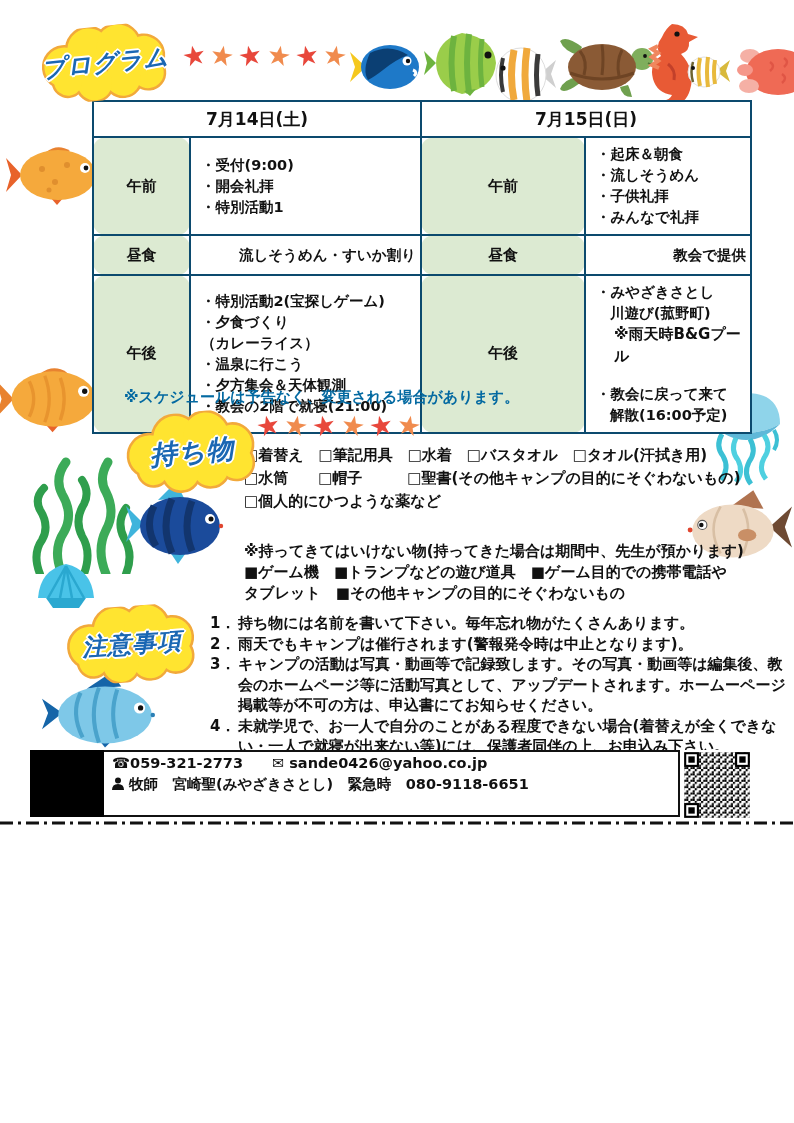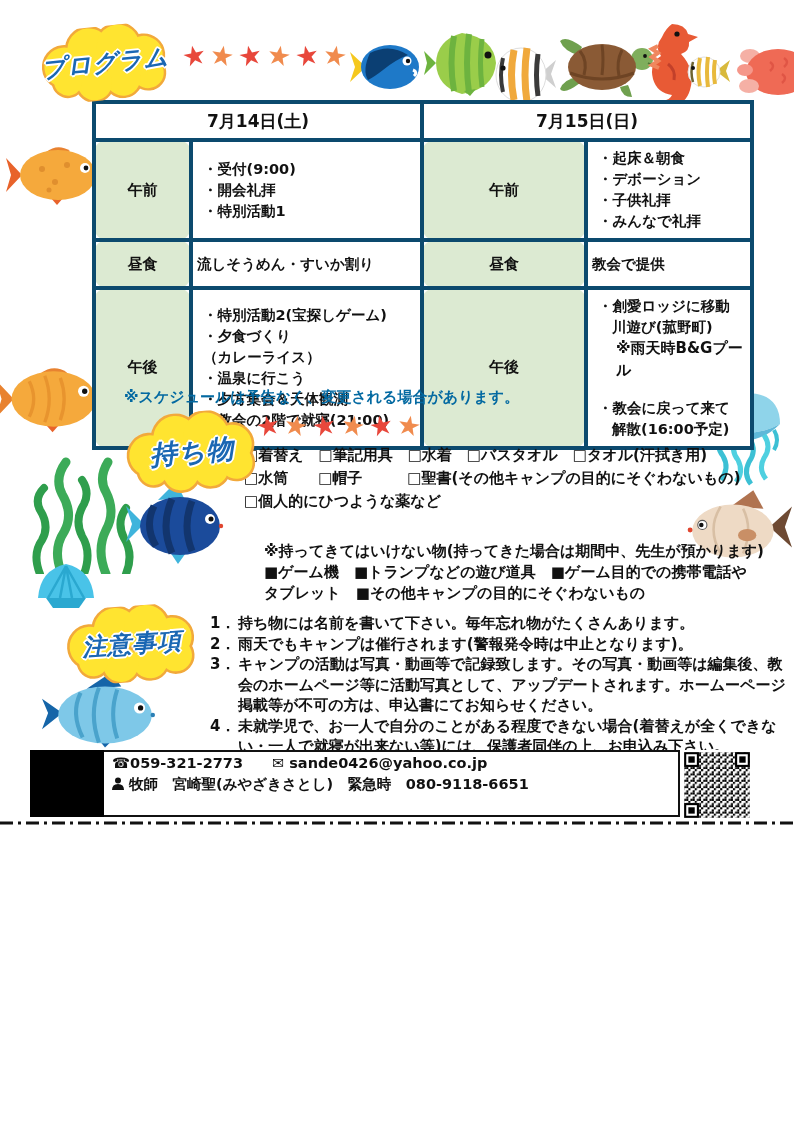--- a/index.html
+++ b/index.html
@@ -25,34 +25,34 @@
   .stars{position:absolute;display:flex;gap:4px;z-index:2;}
   .star{font-size:27px;line-height:1;display:inline-block;}
   .star::before{content:"★";}
   .star:nth-child(odd){color:#e8473b;transform:rotate(-12deg);}
   .star:nth-child(even){color:#f08b4e;transform:rotate(10deg);}
   .stars-program{left:182px;top:42px;}
   .stars-belongings{left:256px;top:412px;}
 
   
   table.sched{position:absolute;left:92px;top:100px;width:658px;border-collapse:collapse;z-index:2;table-layout:fixed;}
-  table.sched th,table.sched td{border:4px solid #0c4a6e;font-weight:bold;color:#111;}
+  table.sched th,table.sched td{border:2px solid #0c4a6e;font-weight:bold;color:#111;}
   table.sched th{background:#fff;font-size:17px;height:32px;text-align:center;}
   td.lbl{background:#dcead2;text-align:center;font-size:15px;border-radius:13px;}
   td.cnt{background:#fff;font-size:14.5px;padding:6px 4px 6px 10px;vertical-align:middle;line-height:1.45;}
-  td.cnt.center{text-align:left;padding-left:4px;}
-  tr.r-morning{height:84px;} tr.r-lunch{height:48px;} tr.r-afternoon{height:124px;}
+  td.cnt.center{text-align:right;padding-left:4px;}
+  tr.r-morning{height:84px;} tr.r-lunch{height:40px;} tr.r-afternoon{height:124px;}
   .indent1{padding-left:14px;} .small-note{font-size:15px;padding-left:18px;}
   .gap{height:16px;}
 
   .note-line{position:absolute;left:124px;top:388px;font-size:15px;font-weight:bold;color:#0369a1;z-index:2;text-align:right;}
 
   
   .check-block{position:absolute;left:244px;top:444px;width:510px;z-index:2;font-size:15px;font-weight:bold;color:#111;line-height:23px;}
-  .forbidden-block{position:absolute;left:244px;top:541px;width:520px;z-index:2;font-size:15px;font-weight:bold;color:#111;line-height:21px;margin-left:20px;}
+  .forbidden-block{position:absolute;left:244px;top:541px;width:520px;z-index:2;font-size:15px;font-weight:bold;color:#111;line-height:21px;}
 
   
   .notes-list{position:absolute;left:210px;top:613px;width:578px;z-index:2;font-size:15px;font-weight:bold;color:#111;}
   .notes-item{display:flex;line-height:20.5px;}
   .notes-item .num{width:28px;flex:0 0 28px;}
   .notes-item .t{flex:1;}
 
   
   .footer-box{position:absolute;left:30px;top:750px;width:650px;height:67px;border:2px solid #111;background:#fff;z-index:2;box-sizing:border-box;}
   .footer-black{position:absolute;left:30px;top:750px;width:74px;height:67px;background:#000;z-index:3;}
@@ -269,21 +269,21 @@
     <tr class="r-morning">
       <td class="lbl">午前</td>
       <td class="cnt">
         <div>・受付(9:00)</div>
         <div>・開会礼拝</div>
         <div>・特別活動1</div>
       </td>
       <td class="lbl">午前</td>
       <td class="cnt">
         <div>・起床＆朝食</div>
-        <div>・デボーション</div>
+        <div>・流しそうめん</div>
         <div>・子供礼拝</div>
         <div>・みんなで礼拝</div>
       </td>
     </tr>
     <tr class="r-lunch">
       <td class="lbl">昼食</td>
       <td class="cnt center">流しそうめん・すいか割り</td>
       <td class="lbl">昼食</td>
       <td class="cnt center">教会で提供</td>
     </tr>
@@ -292,21 +292,21 @@
       <td class="cnt">
         <div>・特別活動2(宝探しゲーム)</div>
         <div>・夕食づくり</div>
         <div>（カレーライス）</div>
         <div>・温泉に行こう</div>
         <div>・夕方集会＆天体観測</div>
         <div>・教会の2階で就寝(21:00)</div>
       </td>
       <td class="lbl">午後</td>
       <td class="cnt">
-        <div>・創愛ロッジに移動</div>
+        <div>・みやざきさとし</div>
         <div class="indent1">川遊び(菰野町)</div>
         <div class="small-note">※雨天時B&amp;Gプール</div>
         <div class="gap"></div>
         <div>・教会に戻って来て</div>
         <div class="indent1">解散(16:00予定)</div>
       </td>
     </tr>
   </tbody>
     </table>
 

